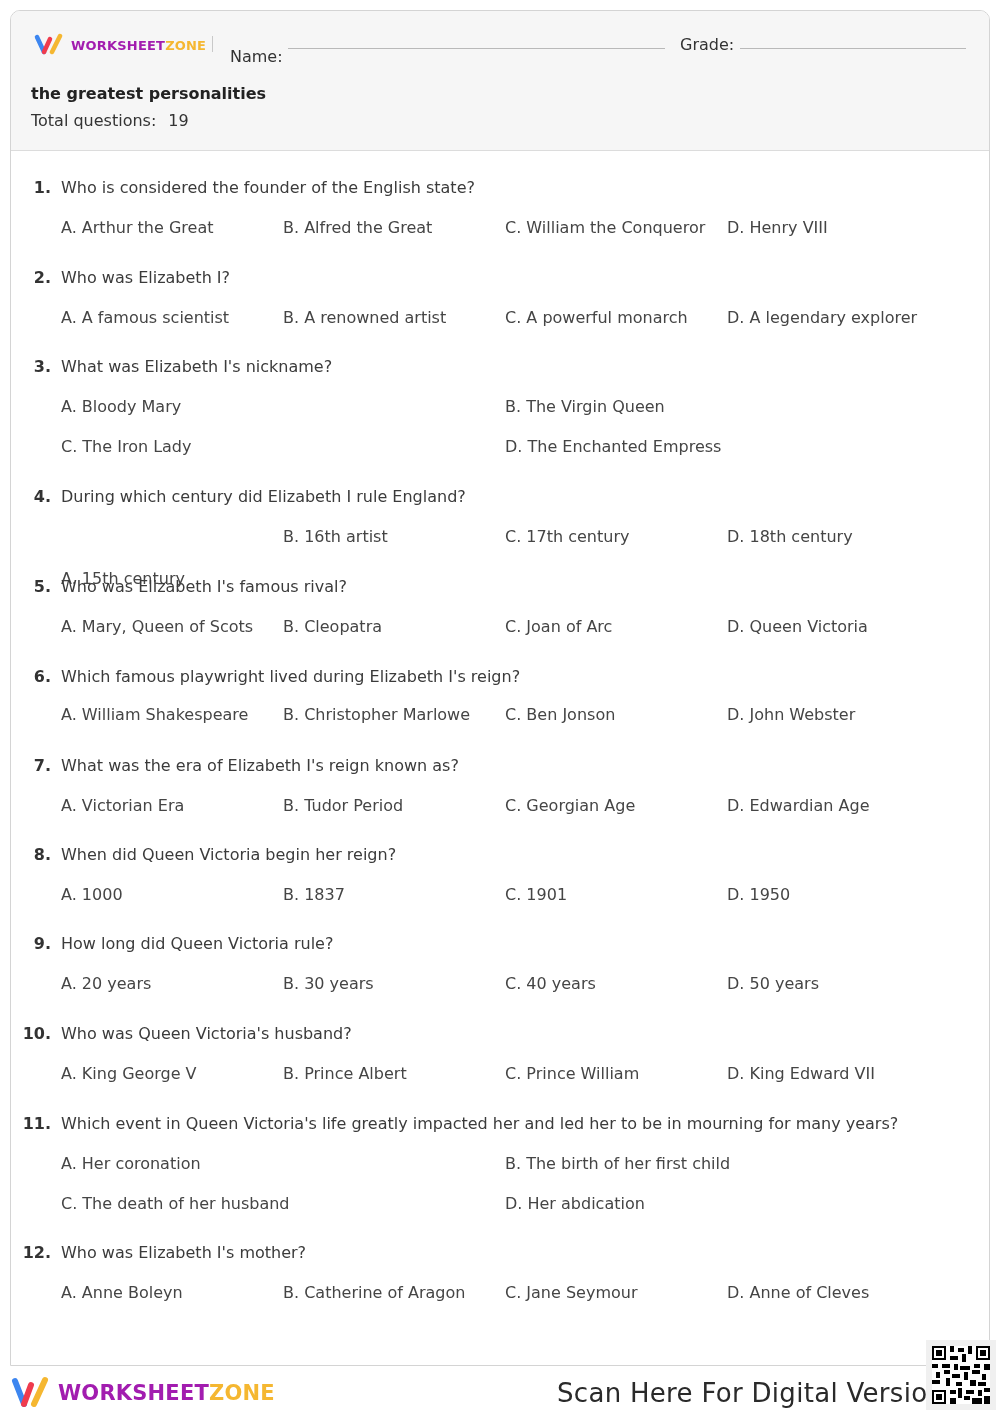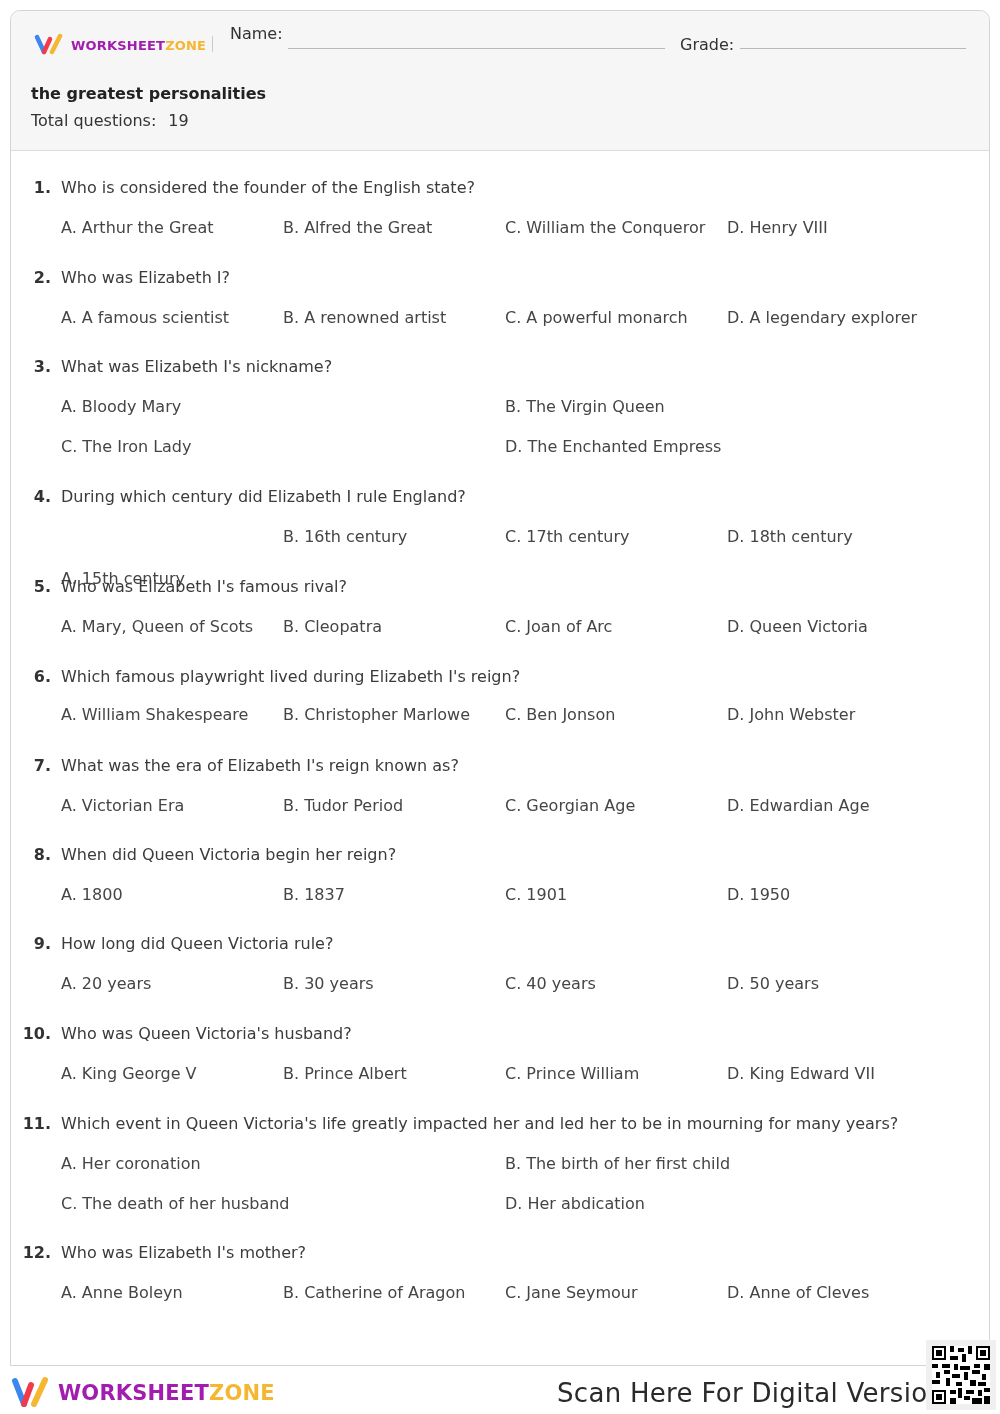--- a/index.html
+++ b/index.html
@@ -14,21 +14,21 @@
     .header {
       position: absolute; left: 0; top: 0; width: 100%; height: 140px;
       background: #f6f6f6; border-bottom: 1px solid #dcdcdc;
     }
     .brand { position: absolute; left: 22px; top: 22px; display: flex; align-items: center; }
     .brand-text { font-family: "DejaVu Sans", sans-serif; font-weight: bold; font-size: 13px; letter-spacing: 0.2px; margin-left: 4px; }
     .brand-text .w { color: #a21caf; }
     .brand-text .z { color: #f5b731; }
     .sep { position: absolute; left: 201px; top: 25px; width: 1px; height: 16px; background: #c9c9c9; }
 
-    .name-label { position: absolute; left: 219px; top: 13px; font-size: 16px; color: #333; }
+    .name-label { position: absolute; left: 219px; top: 36px; font-size: 16px; color: #333; }
     .name-line { position: absolute; left: 277px; top: 37px; width: 377px; height: 1px; background: #b9b9b9; }
     .grade-label { position: absolute; left: 669px; top: 24px; font-size: 16px; color: #333; }
     .grade-line { position: absolute; left: 729px; top: 37px; width: 226px; height: 1px; background: #b9b9b9; }
 
     .title { position: absolute; left: 20px; top: 73px; font-size: 16px; font-weight: bold; color: #222; }
     .total { position: absolute; left: 20px; top: 100px; font-size: 16px; color: #333; }
     .total .num { margin-left: 12px; }
 
     .q { position: absolute; left: 0; width: 100%; }
     .q-line { position: absolute; top: 0; font-size: 16px; color: #3b3b3b; white-space: nowrap; }
@@ -87,21 +87,21 @@
         <span class="q-line q-text">What was Elizabeth I's nickname?</span>
         <span class="opt" style="left: 50px; top: 40px;">A. Bloody Mary</span>
         <span class="opt" style="left: 494px; top: 40px;">B. The Virgin Queen</span>
         <span class="opt" style="left: 50px; top: 80px;">C. The Iron Lady</span>
         <span class="opt" style="left: 494px; top: 80px;">D. The Enchanted Empress</span>
       </div>
       <div class="q" style="top: 476px;">
         <span class="q-line q-num">4.</span>
         <span class="q-line q-text">During which century did Elizabeth I rule England?</span>
         <span class="opt" style="left: 50px; top: 40px; margin-top: 42px;">A. 15th century</span>
-        <span class="opt" style="left: 272px; top: 40px;">B. 16th century</span>
+        <span class="opt" style="left: 272px; top: 40px;">B. 16th artist</span>
         <span class="opt" style="left: 494px; top: 40px;">C. 17th century</span>
         <span class="opt" style="left: 716px; top: 40px;">D. 18th century</span>
       </div>
       <div class="q" style="top: 566px;">
         <span class="q-line q-num">5.</span>
         <span class="q-line q-text">Who was Elizabeth I's famous rival?</span>
         <span class="opt" style="left: 50px; top: 40px;">A. Mary, Queen of Scots</span>
         <span class="opt" style="left: 272px; top: 40px;">B. Cleopatra</span>
         <span class="opt" style="left: 494px; top: 40px;">C. Joan of Arc</span>
         <span class="opt" style="left: 716px; top: 40px;">D. Queen Victoria</span>
@@ -118,21 +118,21 @@
         <span class="q-line q-num">7.</span>
         <span class="q-line q-text">What was the era of Elizabeth I's reign known as?</span>
         <span class="opt" style="left: 50px; top: 40px;">A. Victorian Era</span>
         <span class="opt" style="left: 272px; top: 40px;">B. Tudor Period</span>
         <span class="opt" style="left: 494px; top: 40px;">C. Georgian Age</span>
         <span class="opt" style="left: 716px; top: 40px;">D. Edwardian Age</span>
       </div>
       <div class="q" style="top: 834px;">
         <span class="q-line q-num">8.</span>
         <span class="q-line q-text">When did Queen Victoria begin her reign?</span>
-        <span class="opt" style="left: 50px; top: 40px;">A. 1800</span>
+        <span class="opt" style="left: 50px; top: 40px;">A. 1000</span>
         <span class="opt" style="left: 272px; top: 40px;">B. 1837</span>
         <span class="opt" style="left: 494px; top: 40px;">C. 1901</span>
         <span class="opt" style="left: 716px; top: 40px;">D. 1950</span>
       </div>
       <div class="q" style="top: 923px;">
         <span class="q-line q-num">9.</span>
         <span class="q-line q-text">How long did Queen Victoria rule?</span>
         <span class="opt" style="left: 50px; top: 40px;">A. 20 years</span>
         <span class="opt" style="left: 272px; top: 40px;">B. 30 years</span>
         <span class="opt" style="left: 494px; top: 40px;">C. 40 years</span>

